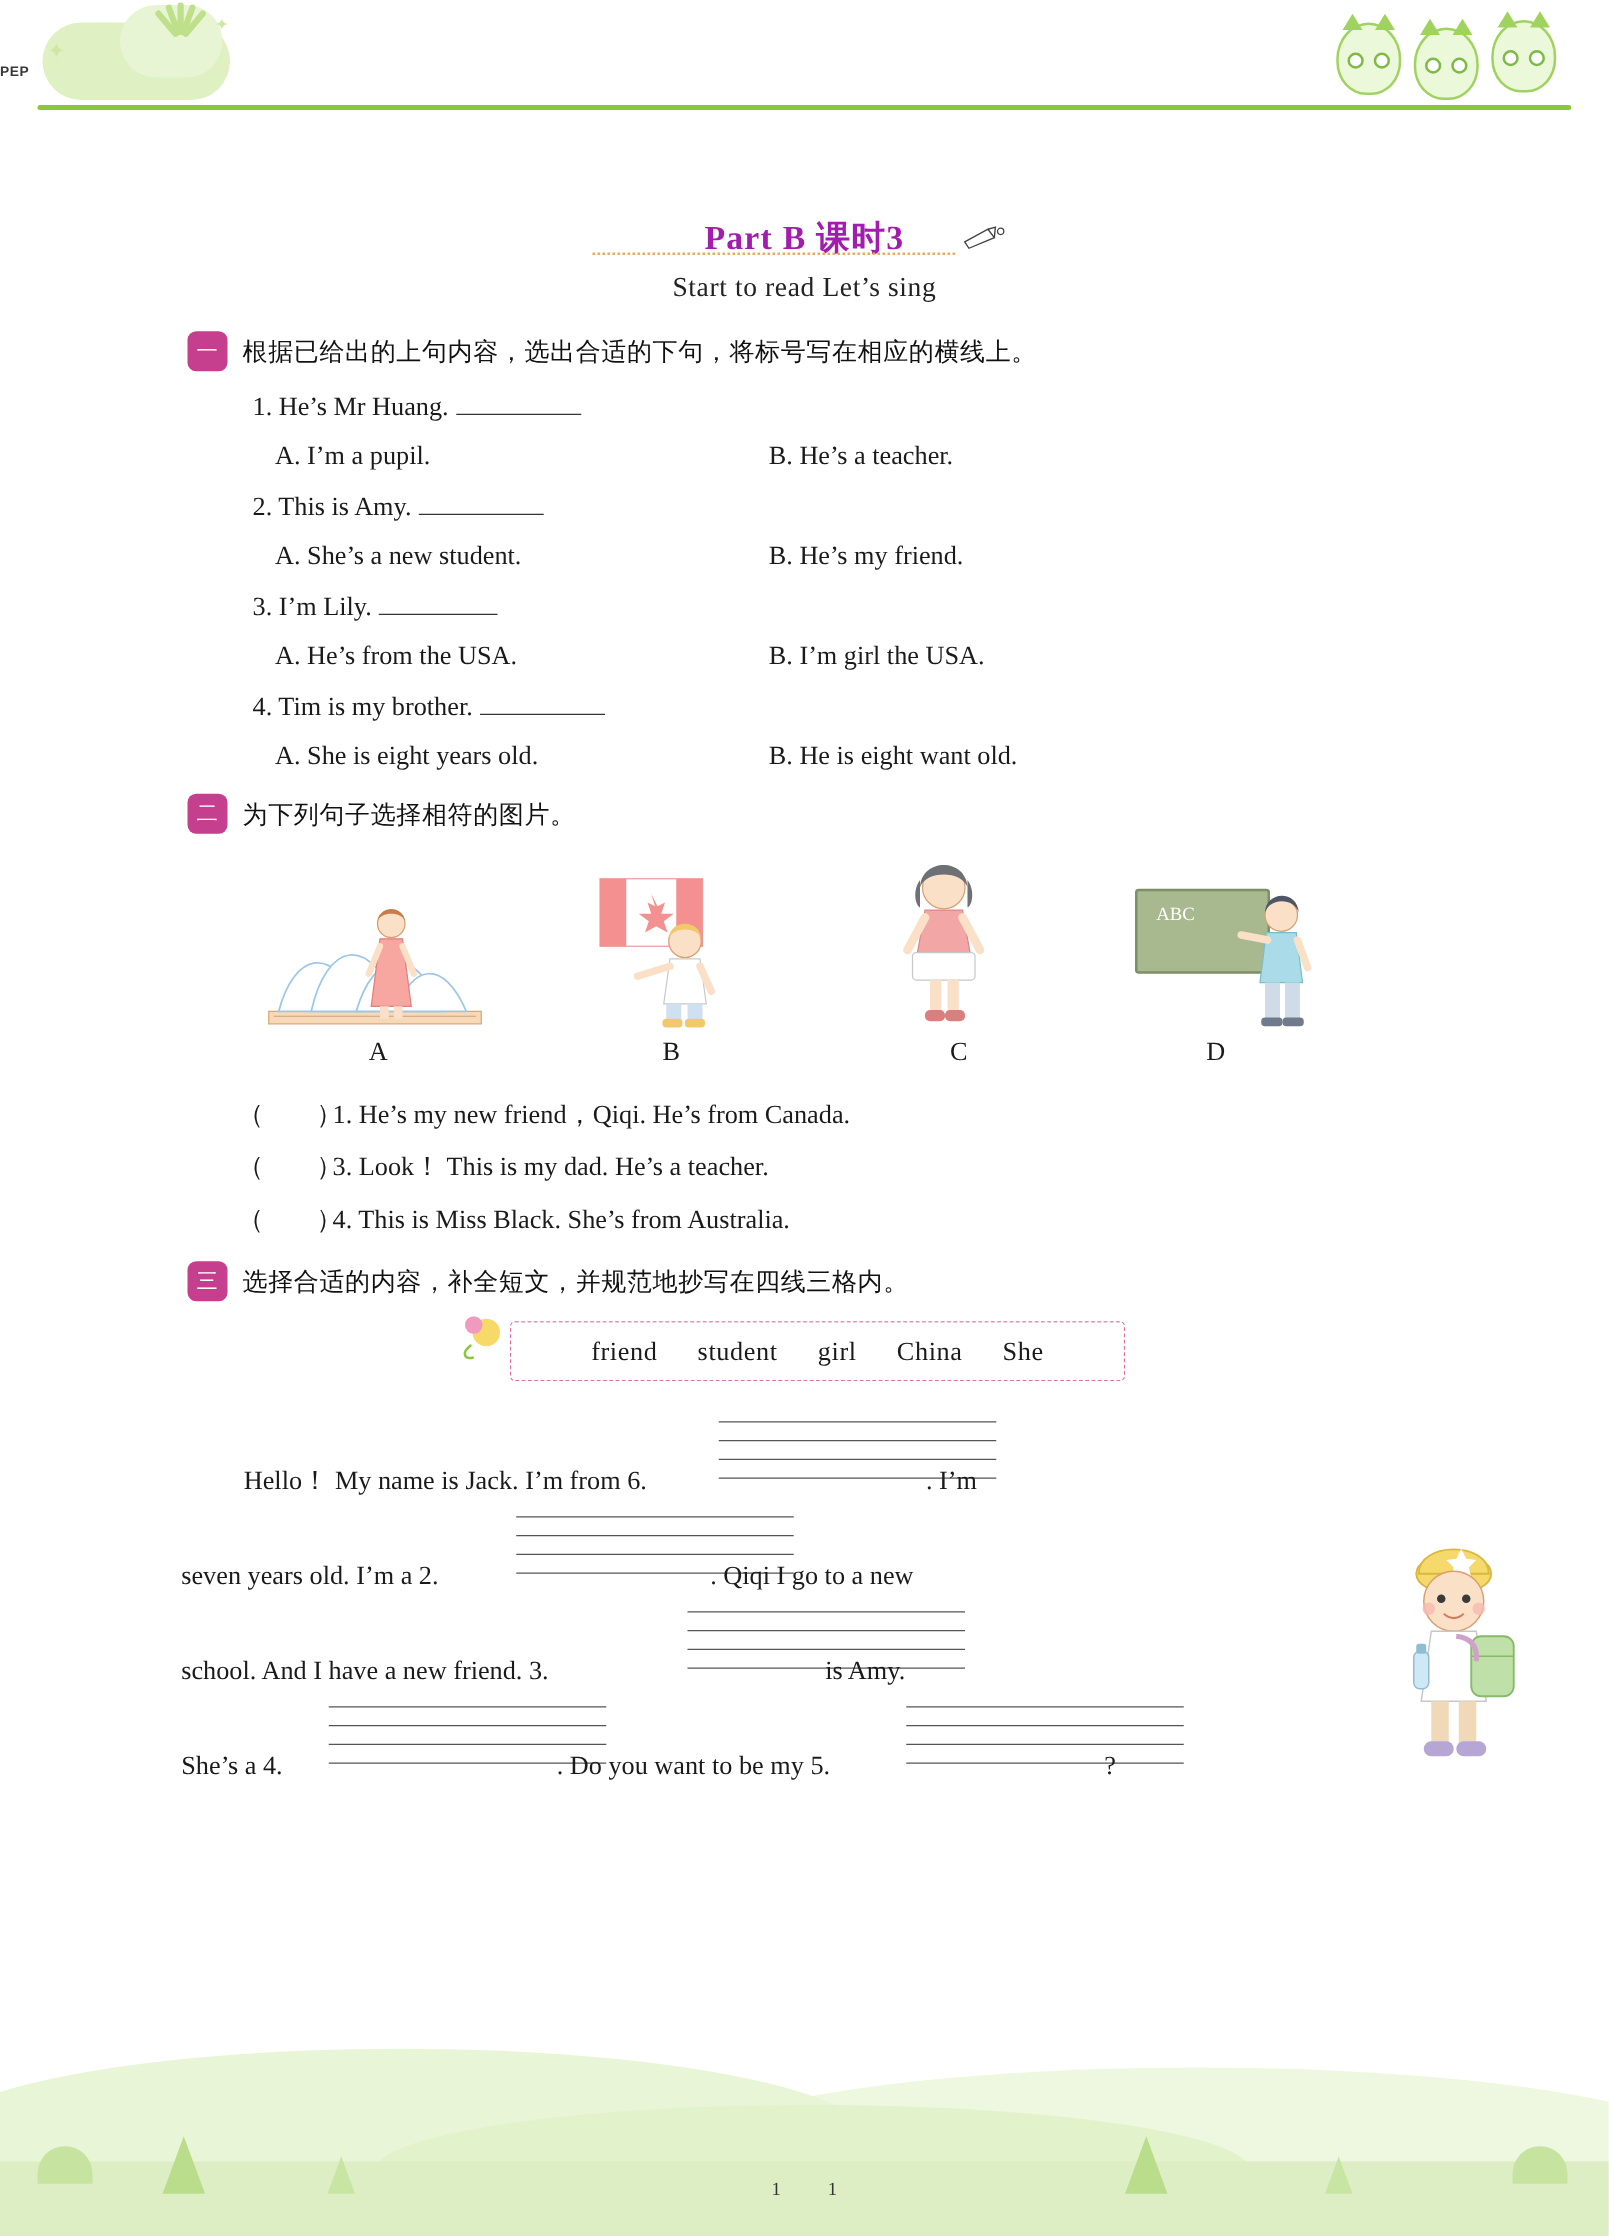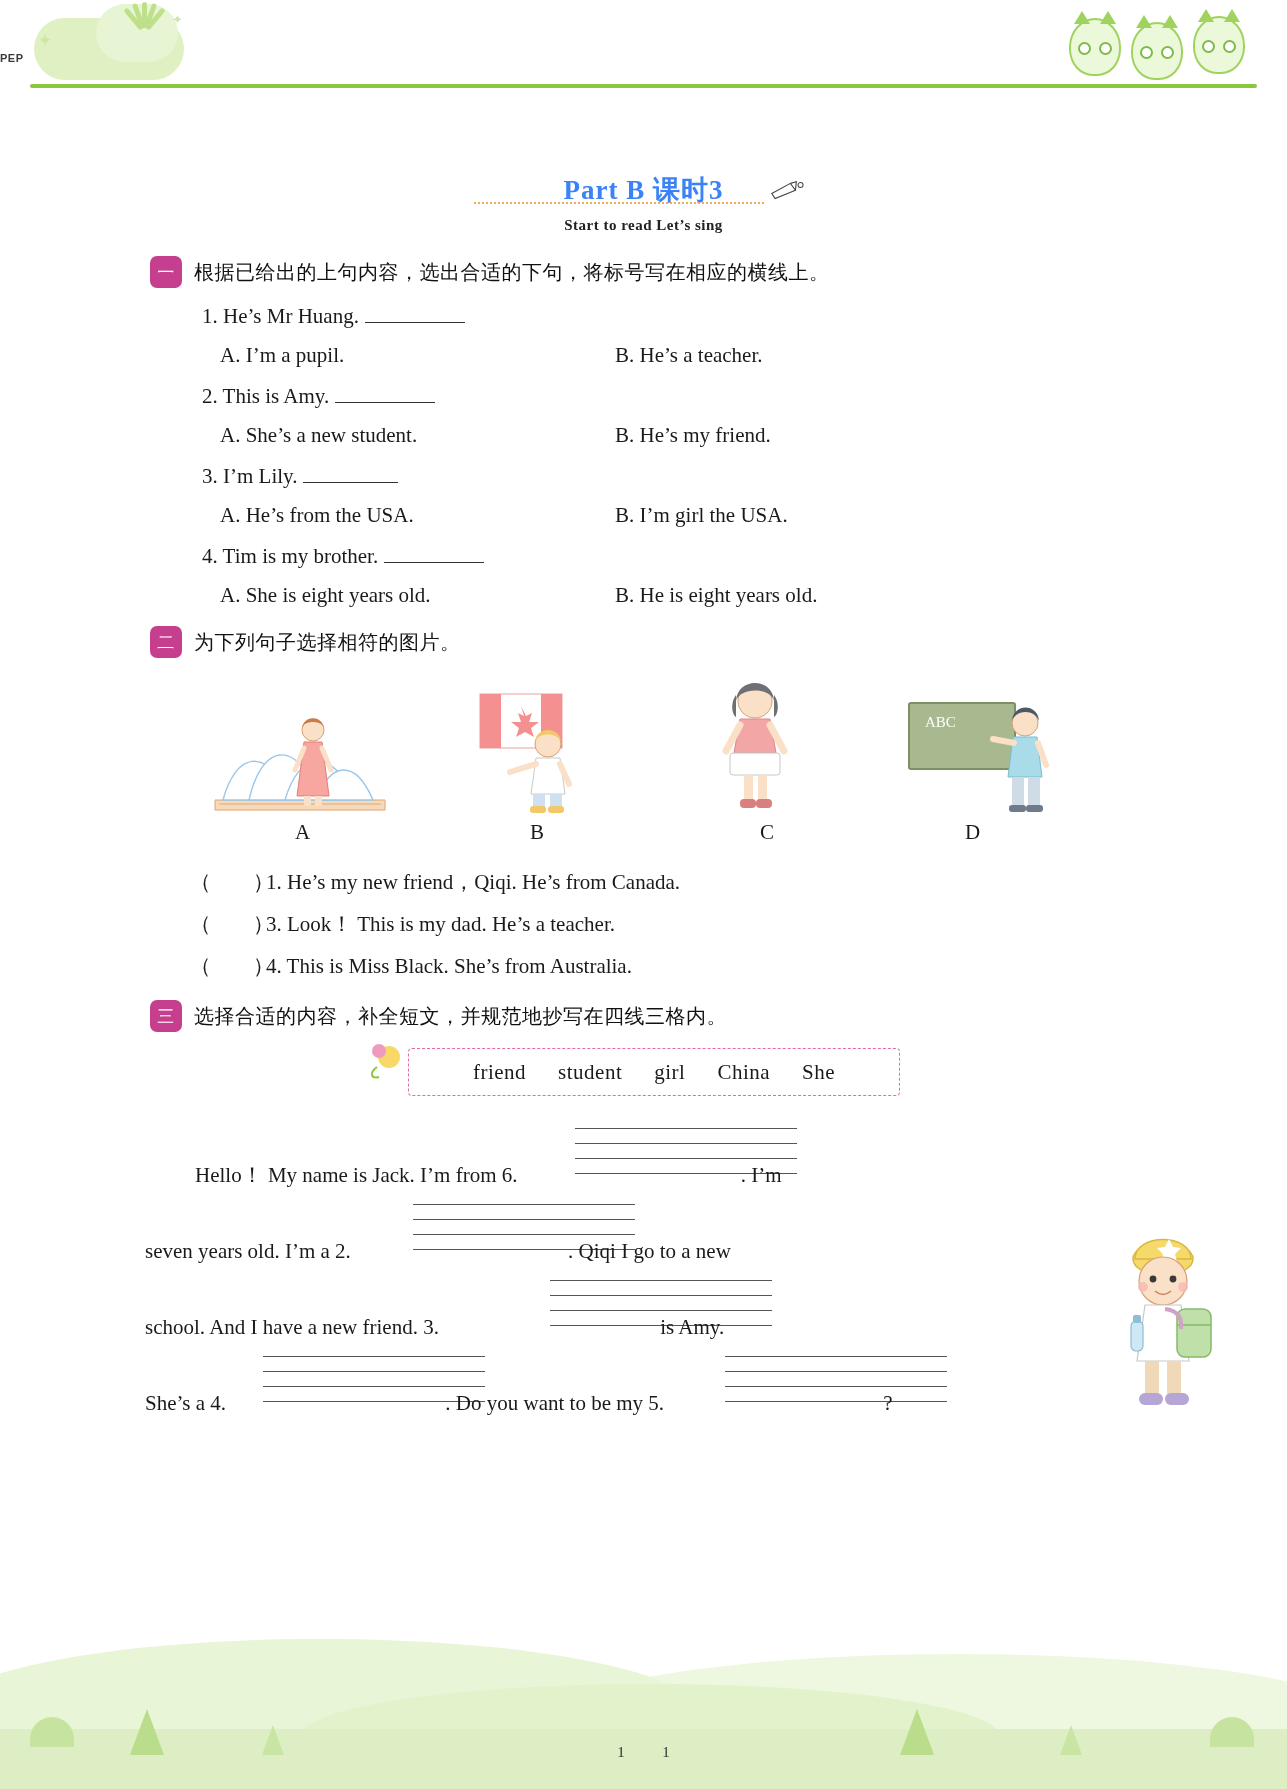--- a/index.html
+++ b/index.html
@@ -179,36 +179,35 @@
     width: 1287px;
   }
   .title-block {
     text-align: center;
     margin-top: 172px;
     position: relative;
   }
   .title-main {
     font-size: 27px;
     font-weight: bold;
-    color: #3b82f6;
+    color: #a21caf;
     letter-spacing: 1px;
   }
   .title-dots {
     position: absolute;
     left: 474px;
     top: 30px;
     width: 290px;
     border-top: 2px dotted #f0a95a;
   }
   .title-sub {
     margin-top: 9px;
-    font-size: 15px;
+    font-size: 22px;
     color: #222;
     letter-spacing: .5px;
-    font-weight: bold;
   }
   .pen {
     position: absolute;
     left: 770px;
     top: 8px;
     width: 34px;
     height: 22px;
   }
 
   .q-head {
@@ -414,21 +413,21 @@
     <div class="opts">
       <div class="opt-a">A. He’s from the USA.</div>
       <div class="opt-b">B. I’m girl the USA.</div>
     </div>
 
     <div class="stem">
       <span>4. Tim is my brother.</span><span class="blank-inline"></span>
     </div>
     <div class="opts">
       <div class="opt-a">A. She is eight years old.</div>
-      <div class="opt-b">B. He is eight years old.</div>
+      <div class="opt-b">B. He is eight want old.</div>
     </div>
   </div>
 
   <div class="q-head" style="margin-top:18px;">
     <div class="q-num">二</div>
     <div class="q-text">为下列句子选择相符的图片。</div>
   </div>
 
   <div class="pics">
 

